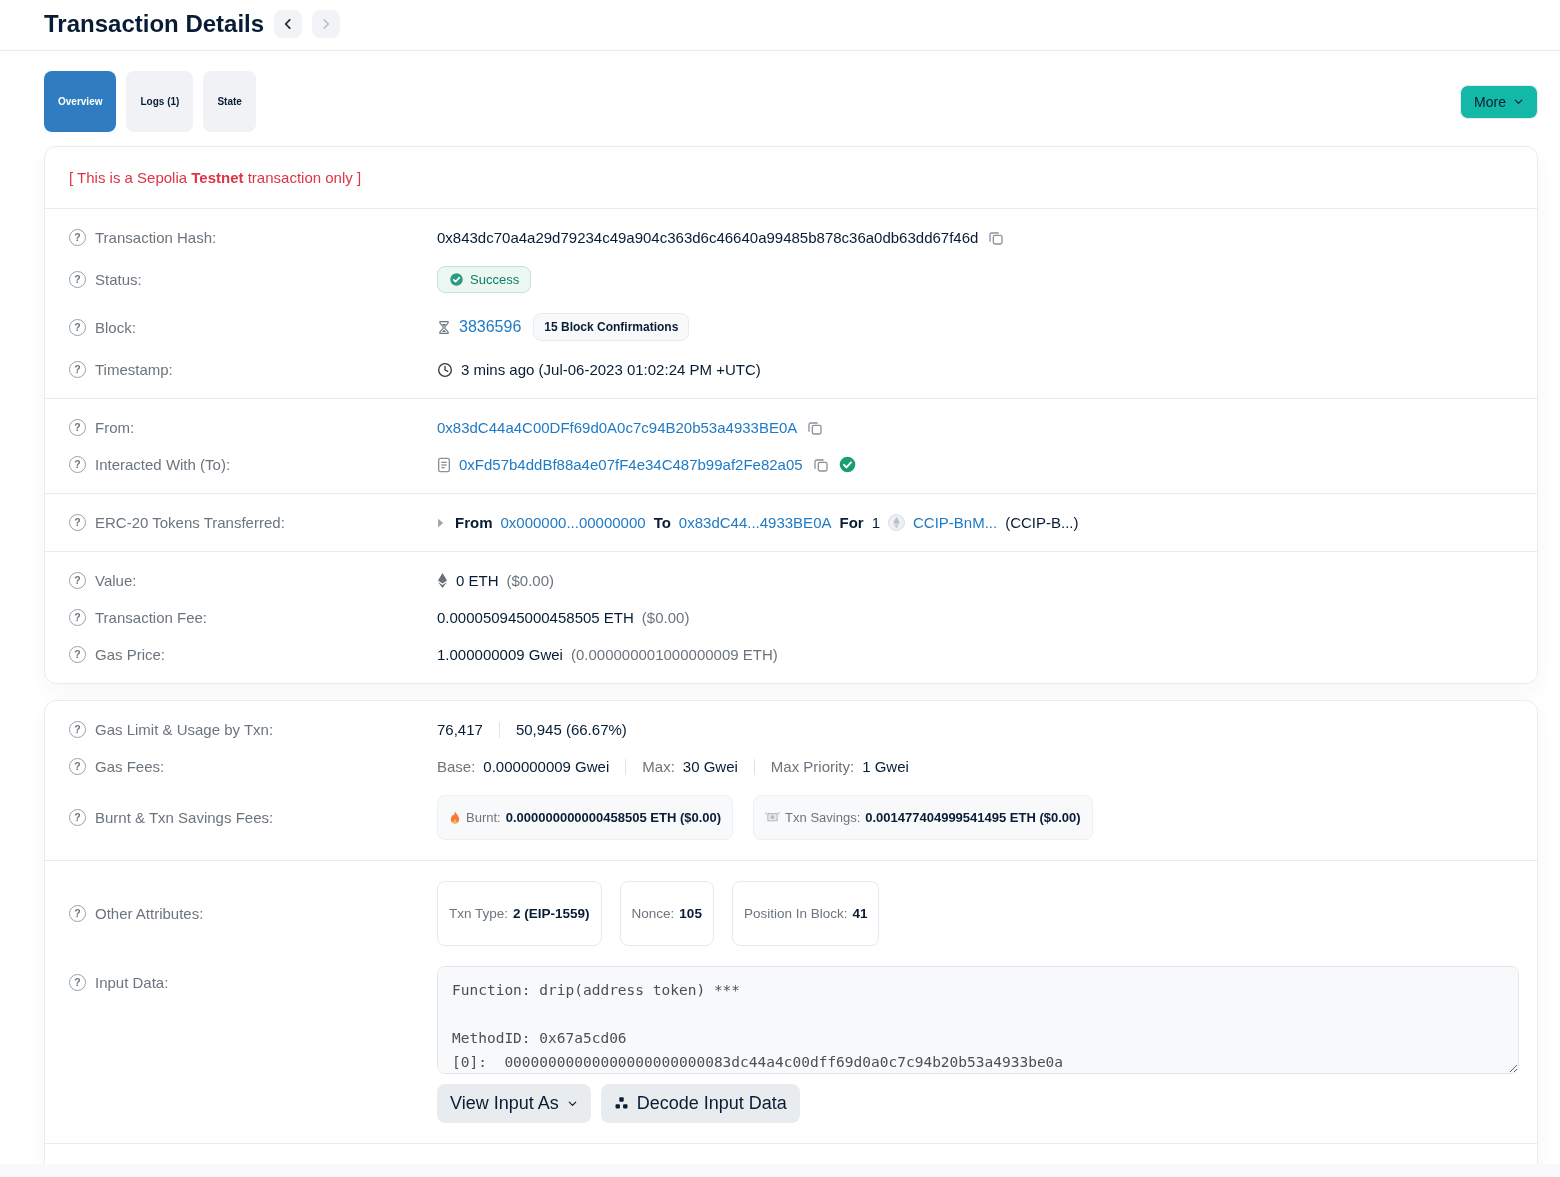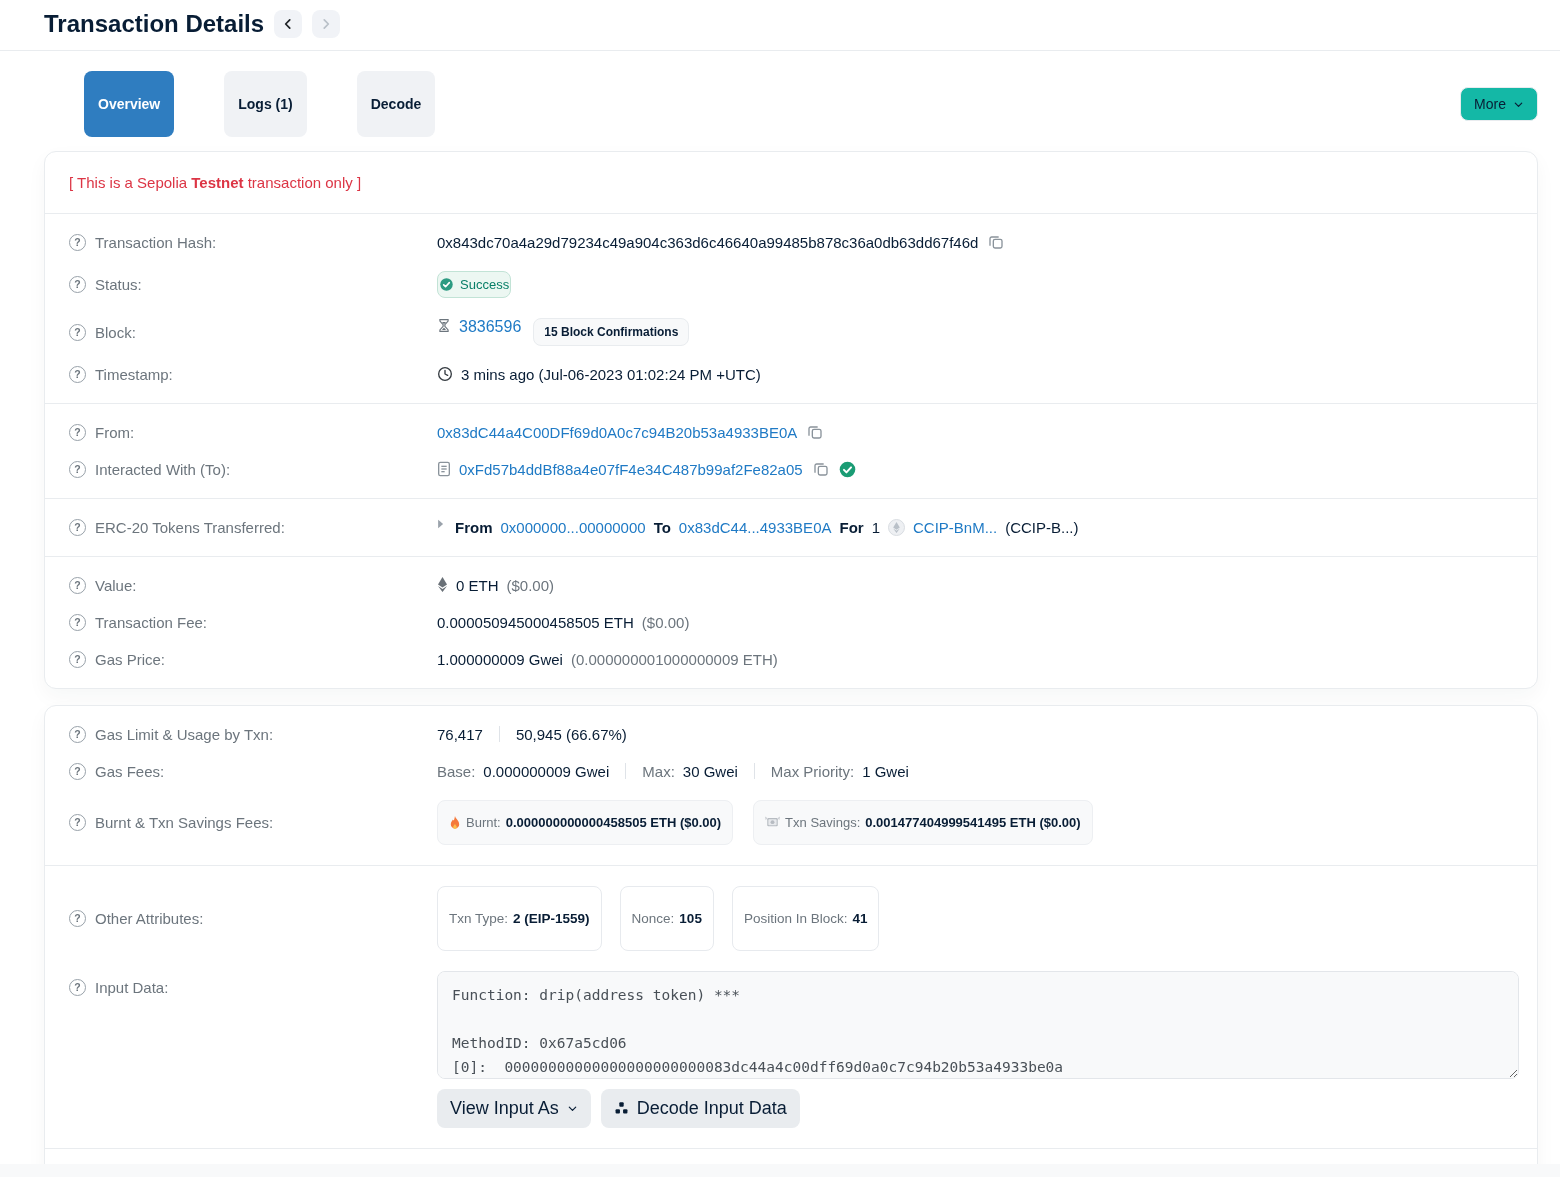--- a/index.html
+++ b/index.html
@@ -17,22 +17,22 @@
   .nav-btn {
     width:28px; height:28px; border-radius:8px; background:#f1f3f7; border:none;
     display:inline-flex; align-items:center; justify-content:center; cursor:pointer; padding:0;
   }
   .full-divider { height:1px; background:#e9ecef; width:1560px; margin-left:-44px; }
 
   
   .tab-row { display:flex; align-items:center; justify-content:space-between; margin:20px 0 14px 0; }
   .tab-group { display:flex; gap:10px; }
   .tab {
-    border:none; border-radius:8px; padding:25px 14px; font-size:14px; font-weight:600;
-    background:#f0f2f5; color:#081d35; cursor:pointer; font-family:inherit;margin-left:40px;
+    border:none; border-radius:8px; padding:25px 14px; font-size:10px; font-weight:600;
+    background:#f0f2f5; color:#081d35; cursor:pointer; font-family:inherit;
   }
   .tab.active { background:#2f7dc0; color:#ffffff; }
   .more-btn {
     display:inline-flex; align-items:center; gap:7px; background:#14b8a6; border:1px solid #e9ecef;
     border-radius:8px; padding:8px 13px; font-size:14px; color:#081d35; cursor:pointer;
     font-family:inherit; font-weight:500;
   }
 
   
   .card {
@@ -41,36 +41,36 @@
   }
   .card-section { border-bottom:1px solid #e9ecef; padding:10px 0; }
   .card-section:last-child { border-bottom:none; }
   .warning-section { padding:22px 24px; }
   .warning-text { color:#dc3545; font-size:15px; }
   .warning-text b { font-weight:700; }
 
   .row { display:flex; align-items:center; padding:10px 24px; }
   .row.align-top { align-items:flex-start; }
   .row-label { flex:0 0 368px; display:flex; align-items:center; gap:9px; color:#6c757d; font-size:15px; }
-  .row-value { display:flex; gap:8px; flex-wrap:wrap; font-size:15px; color:#081d35; flex:1; min-width:0; }
+  .row-value { display:flex; align-items:center; gap:8px; flex-wrap:wrap; font-size:15px; color:#081d35; flex:1; min-width:0; }
 
   .q-icon {
     width:17px; height:17px; min-width:17px; border:1.3px solid #98a1a9; border-radius:50%;
     display:inline-flex; align-items:center; justify-content:center;
     font-size:10.5px; color:#6c757d; font-weight:700; line-height:1;
   }
   .muted { color:#6c757d; }
   .link { color:#1f7ac5; text-decoration:none; cursor:pointer; }
   .bold { font-weight:600; }
   .pipe { width:1px; height:16px; background:#dfe3e8; margin:0 8px; display:inline-block; }
 
   .copy-btn { background:none; border:none; padding:0 2px; cursor:pointer; display:inline-flex; }
 
   .status-badge {
-    display:inline-flex; align-items:center; gap:6px; padding:5px 1px;
+    display:inline-flex; align-items:center; gap:6px; padding:5px 11px;
     background:#ecf7f2; border:1px solid #c2e3d6; border-radius:8px;
     color:#077e67; font-size:13px; font-weight:500;
   }
   .confirm-badge {
     padding:6px 10px; background:#f8f9fa; border:1px solid #e9ecef; border-radius:8px;
     font-size:12px; font-weight:700; color:#081d35; margin-left:4px;
   }
   .attr-badge {
     display:inline-flex; gap:5px; padding:24px 11px; background:#fff; border:1px solid #e7eaee;
     border-radius:8px; font-size:13.5px; align-items:center; margin-right:10px; cursor:default;
@@ -125,21 +125,21 @@
           </svg>
       </span>
     </button>
   </div>
   <div class="full-divider"></div>
 
   <div class="tab-row">
     <div class="tab-group">
       <button class="tab active">Overview</button>
       <button class="tab">Logs (1)</button>
-      <button class="tab">Decode</button>
+      <button class="tab">State</button>
     </div>
     <button class="more-btn">
       <span>More</span>
       <span style="display:inline-flex;">
         <svg width="11" height="11" viewBox="0 0 24 24" fill="none" stroke="#081d35" stroke-width="2.6" stroke-linecap="round" stroke-linejoin="round">
             <polyline points="5 9 12 16 19 9"></polyline>
           </svg>
       </span>
     </button>
   </div>

